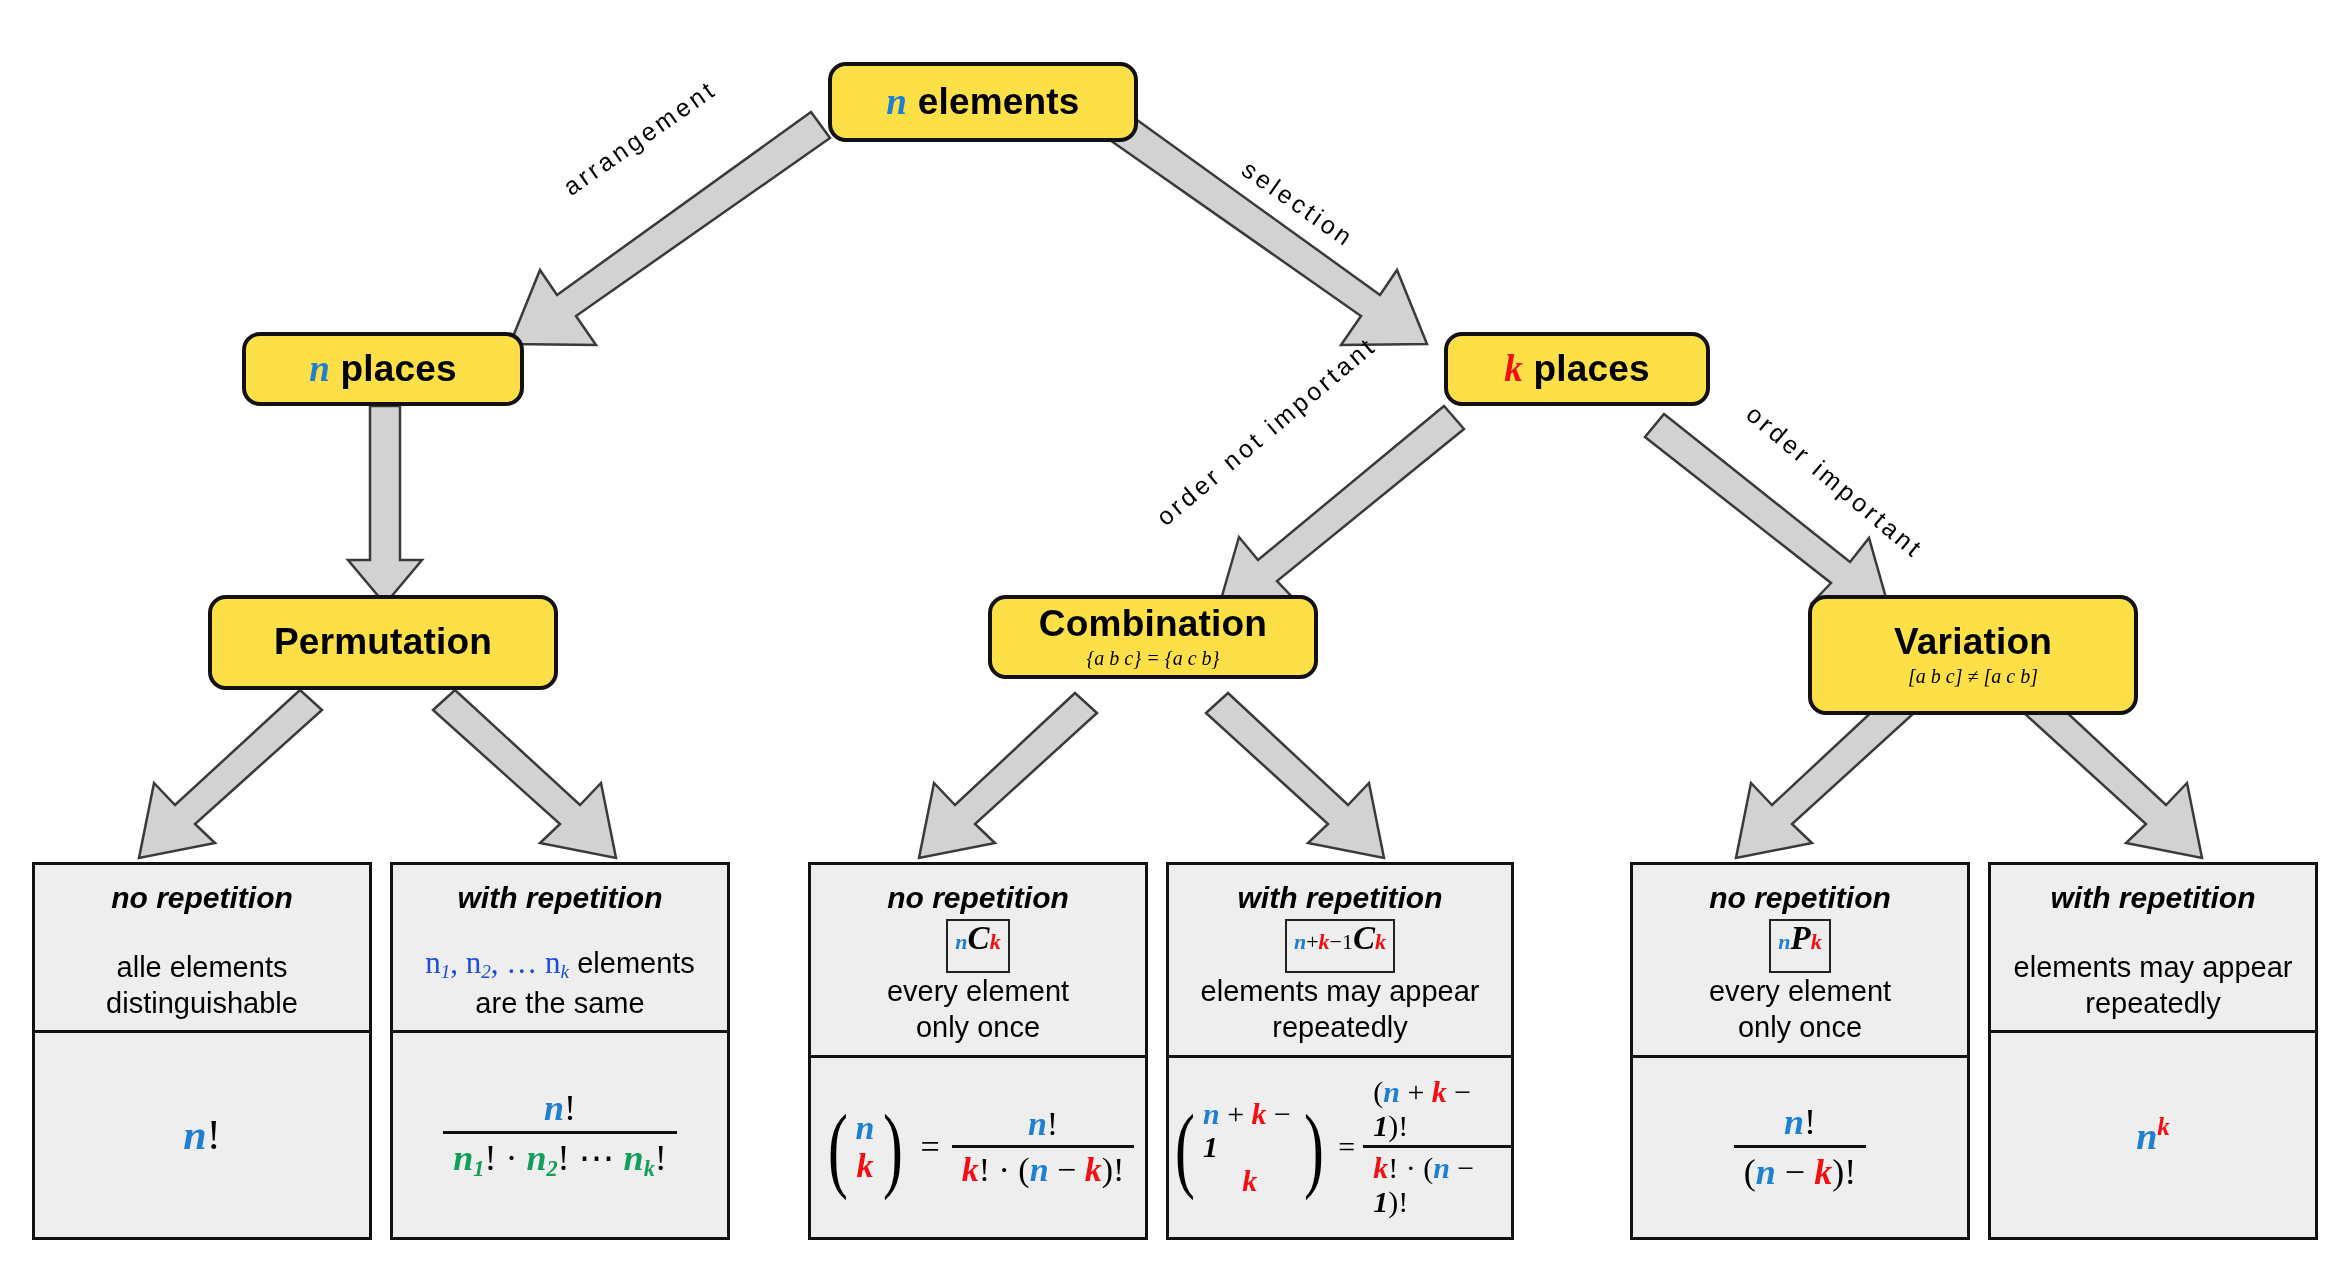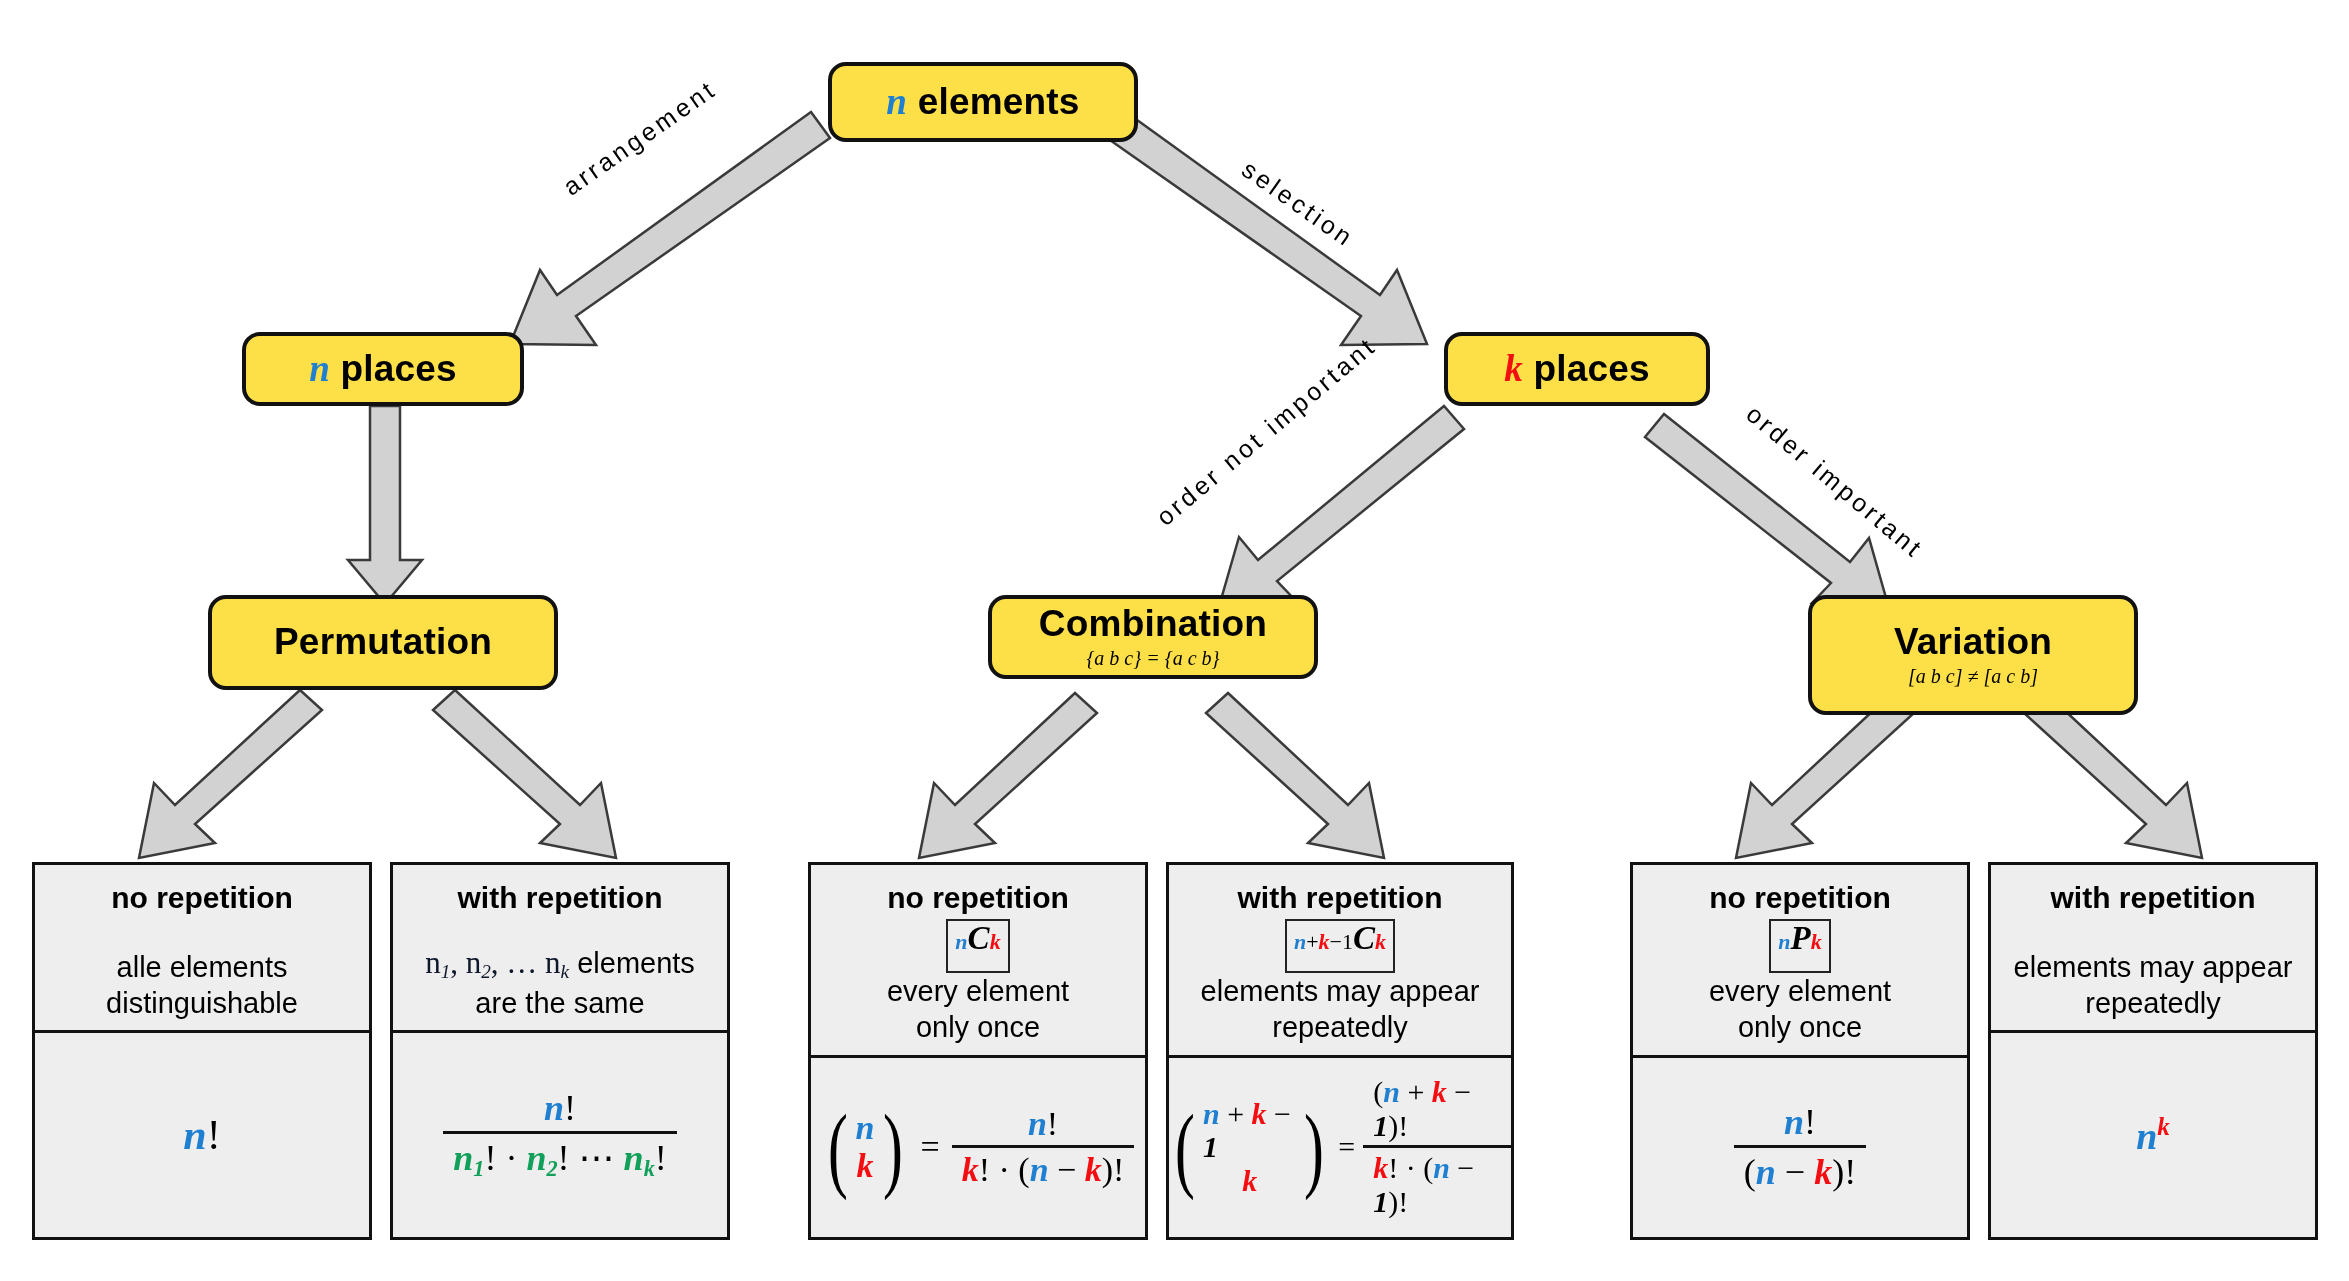--- a/index.html
+++ b/index.html
@@ -15,34 +15,34 @@
   .node .title{font-weight:bold;font-size:37px;letter-spacing:.2px;line-height:1.05;}
   .node .sub{font-family:"Liberation Serif",serif;font-size:20px;
              font-style:italic;margin-top:4px;line-height:1.1;}
 
   .leaf{position:absolute;background:#eeeeee;border:3px solid #111;
         box-sizing:border-box;z-index:5;display:flex;flex-direction:column;}
   .leaf .upper{flex:0 0 165px;display:flex;flex-direction:column;
                align-items:center;box-sizing:border-box;padding-top:16px;}
   .leaf .lower{flex:1 1 auto;border-top:3px solid #111;display:flex;
                align-items:center;justify-content:center;box-sizing:border-box;}
-  .leaf .head{font-weight:bold;font-size:30px;line-height:1.1;}
+  .leaf .head{font-weight:bold;font-size:30px;line-height:1.1;font-style:italic;}
   .leaf .badge{margin-top:5px;border:2px solid #222;padding:1px 7px 16px 7px;
                background:#eeeeee;font-family:"Liberation Serif",serif;
                line-height:1;display:inline-block;}
   .leaf .desc{margin-top:auto;margin-bottom:9px;font-size:29px;line-height:1.25;
               width:100%;text-align:center;}
 
   
   .m{font-family:"Liberation Serif",serif;font-style:italic;font-weight:bold;}
   .mr{font-family:"Liberation Serif",serif;font-style:normal;font-weight:normal;}
   .blue{color:#1f7fd0;}
   .red{color:#f40d11;}
   .green{color:#11a05a;}
-  .dgreen{color:#0f172a;}
+  .dgreen{color:#1d4ed8;}
 
   .frac{display:inline-flex;flex-direction:column;align-items:center;
         vertical-align:middle;font-family:"Liberation Serif",serif;}
   .frac .num{padding:0 10px 2px 10px;}
   .frac .den{border-top:3px solid #111;padding:3px 10px 0 10px;}
 
   .binom{display:inline-flex;align-items:center;vertical-align:middle;}
   .binom .paren{font-family:"Liberation Serif",serif;font-weight:normal;
                 font-size:96px;line-height:.72;transform:scaleX(.62);}
   .binom .stack{display:inline-flex;flex-direction:column;align-items:center;

